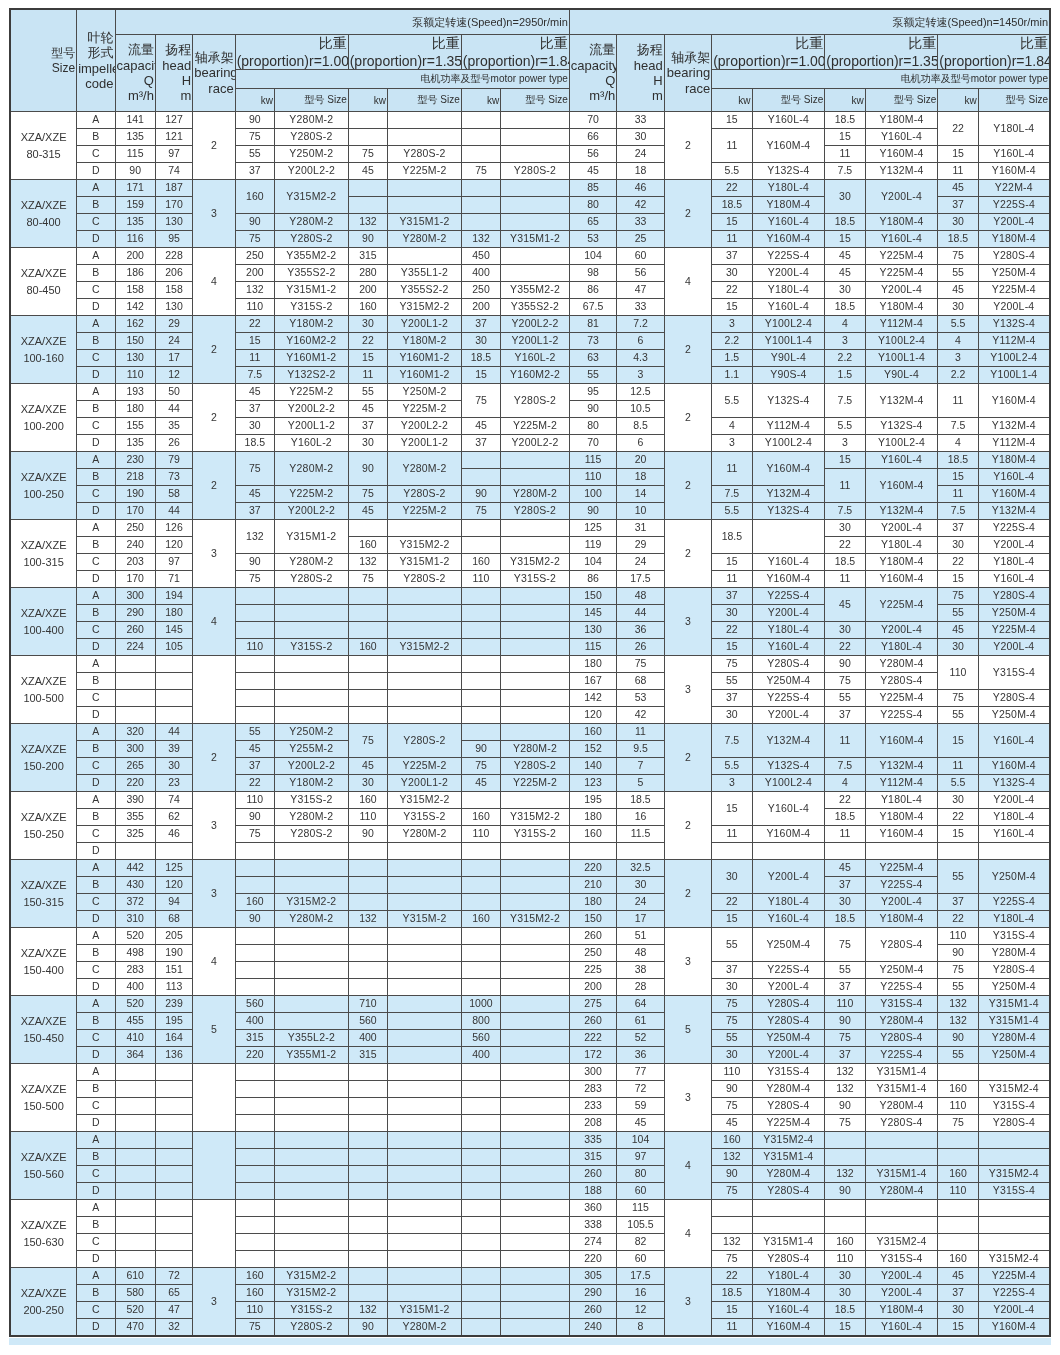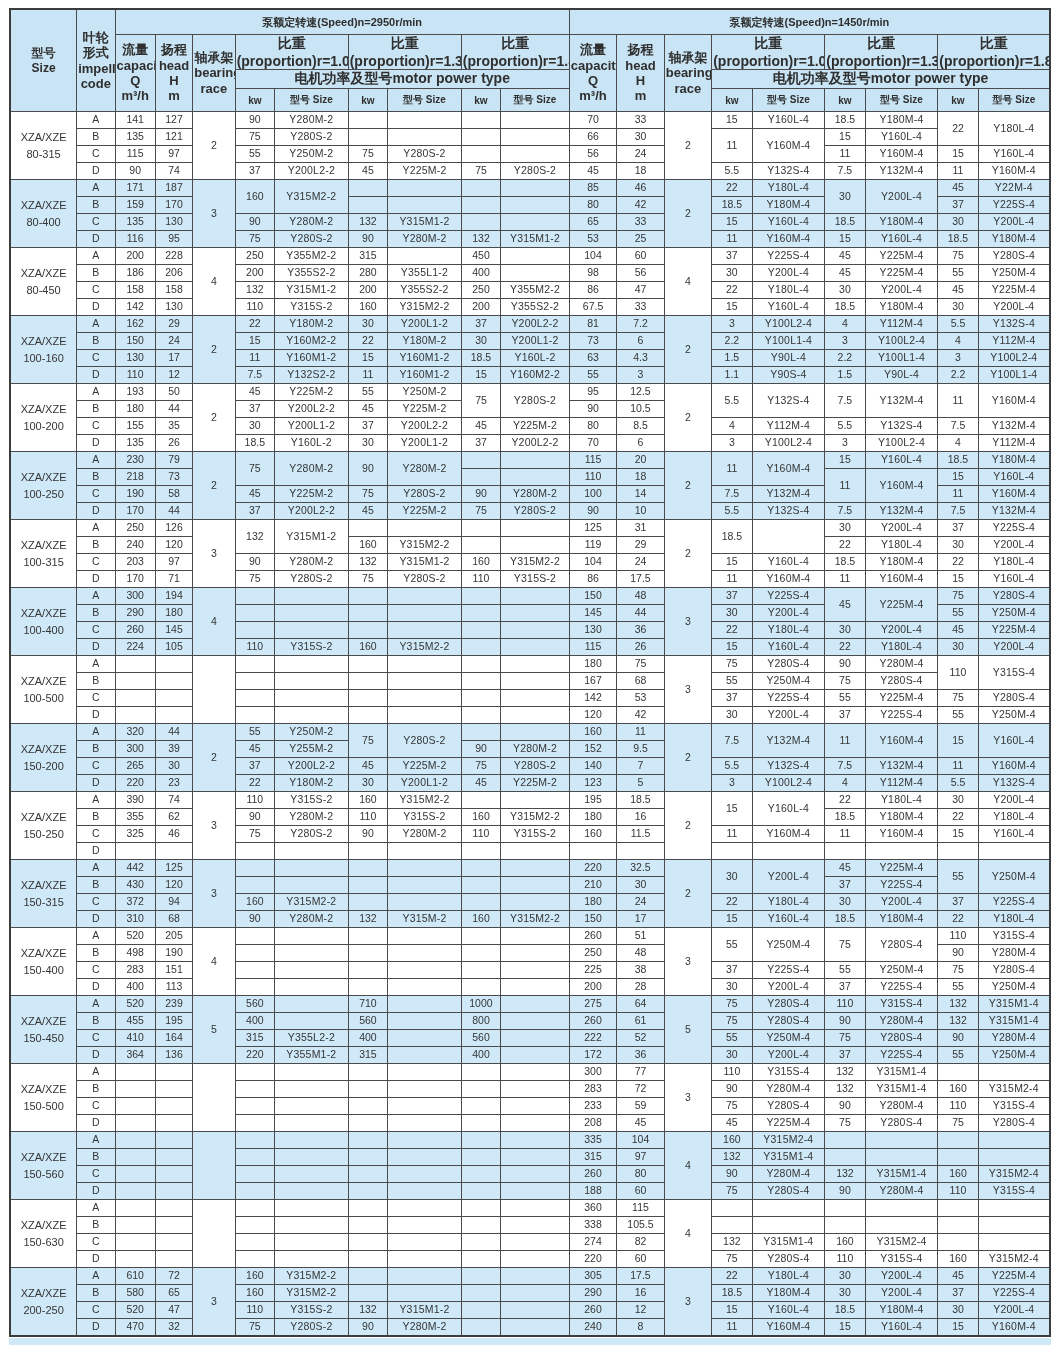--- a/index.html
+++ b/index.html
@@ -1,23 +1,23 @@
 <!DOCTYPE html>
 <html><head>
 <meta charset="utf-8">
 <style>
   html,body{margin:0;padding:0;background:#ffffff;}
   body{font-family:"Liberation Sans","DejaVu Sans",sans-serif;color:#333;}
   .page{width:1060px;box-sizing:border-box;padding:8px 9px 0 9px;}
   table{border-collapse:collapse;table-layout:fixed;width:100%;border:2px solid #3c3c3c;}
   th,td{border:1px solid #4b4b4b;text-align:center;vertical-align:middle;padding:0 1px;overflow:hidden;}
-  thead th{background:#c9e4f4;font-weight:bold;white-space:pre-line;color:#2f2f2f;}
+  thead th{background:#c9e4f4;font-weight:normal;white-space:pre-line;color:#2f2f2f;text-align:right;}
   .h-speed{font-size:11px;height:24px;}
   .h-prop{font-size:14px;height:20px;}
-  .h-motor{font-size:14px;height:18px;}
+  .h-motor{font-size:10px;height:18px;}
   .h-kw{font-size:10px;height:22px;margin-top:20px;}
   .h-multi{font-size:13px;line-height:1.18;}
   .h-size{font-size:12px;line-height:1.25;}
   tbody td{height:16px;font-size:10.5px;color:#353535;background:#ffffff;line-height:1.05;}
   tbody tr.shaded td{background:#cfe9f8;}
   td.size{font-size:11px;white-space:pre-line;line-height:1.5;}
   td.model{letter-spacing:0.2px;}
   .bottom-strip{height:7px;background:#cfe9f8;margin-top:1px;}
 </style>
 </head>

